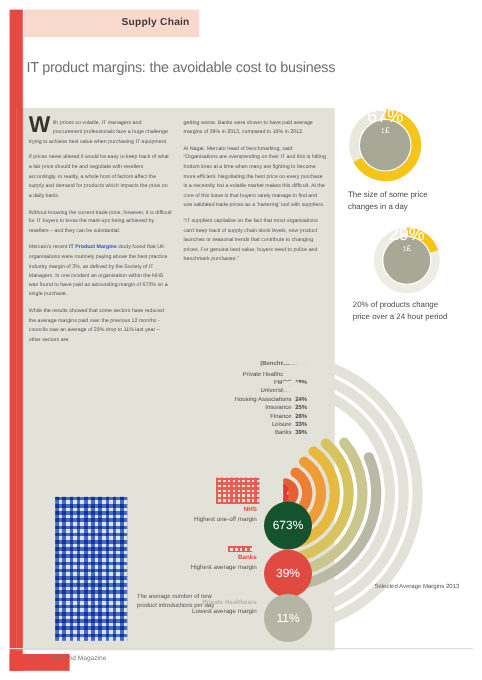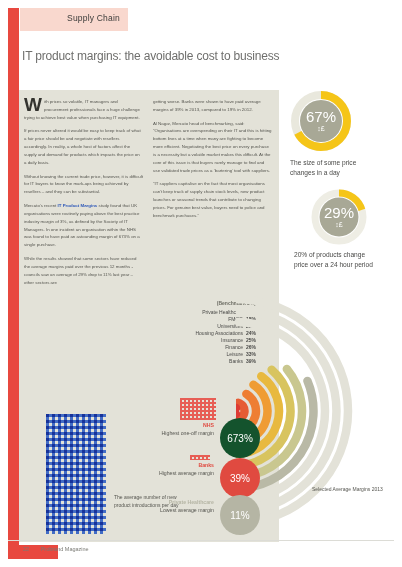--- a/index.html
+++ b/index.html
@@ -6,22 +6,23 @@
   body{
     width:402px;height:567px;position:relative;overflow:hidden;
     font-family:"Liberation Sans", sans-serif;
     color:#4a4a48;
   }
   
   #page{position:absolute;inset:0;background:#ffffff;}
   .redbar{position:absolute;left:8px;top:8px;width:11px;height:551px;background:#e8483f;}
   .redbar-foot{position:absolute;left:8px;top:545px;width:50px;height:14px;background:#e8483f;}
   .tab{
-    position:absolute;left:20px;top:8px;width:108px;height:23px;
+    position:absolute;left:20px;top:8px;width:146px;height:23px;
     background:#f9d8ce;
+    font-weight:bold;
   }
   .tab span{
     position:absolute;right:8px;top:5px;font-size:8.5px;color:#3c3c3a;
     letter-spacing:.2px;
   }
   .headline{
     position:absolute;left:22px;top:50px;width:265px;
     font-size:12px;line-height:1.16;color:#6f6f6d;font-weight:400;
     letter-spacing:-.2px;
   }
@@ -74,21 +75,21 @@
     background-image:
       repeating-linear-gradient(to right, #e8483f 0 2px, transparent 2px 4px),
       repeating-linear-gradient(to bottom, #e8483f 0 2px, transparent 2px 4px);
     opacity:.85;
   }
   
   .donutwrap{position:absolute;}
   .donut-label{position:absolute;font-size:6.6px;line-height:1.55;color:#4a4a48;}
   .donut-val{
     position:absolute;left:0;top:0;width:100%;height:100%;
-    display:flex;flex-direction:column;align-items:center;justify-content:center;
+    display:flex;flex-direction:column;align-items:center;
     color:#ffffff;
   }
   .donut-val .num{font-size:15px;line-height:1;}
   .donut-val .sub{font-size:7px;line-height:1.1;margin-top:1px;}
   
   .fan{position:absolute;left:236px;top:296px;}
   .fan-legend{position:absolute;left:312px;top:486px;width:80px;font-size:5px;line-height:1.5;color:#55554f;}
   
   .footer{position:absolute;left:23px;top:546px;font-size:5.5px;color:#7a7a74;}
   .footer .pg{margin-right:10px;}

